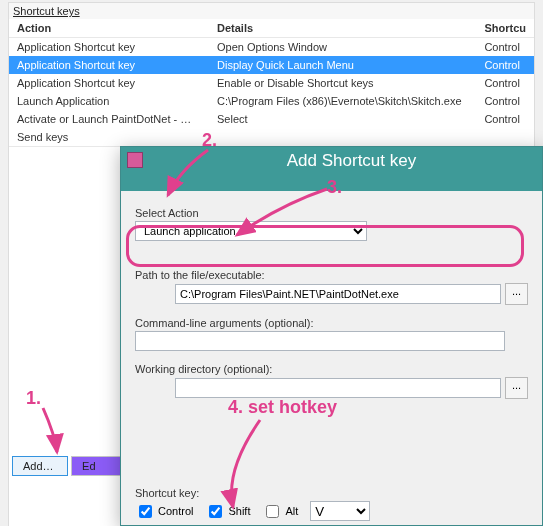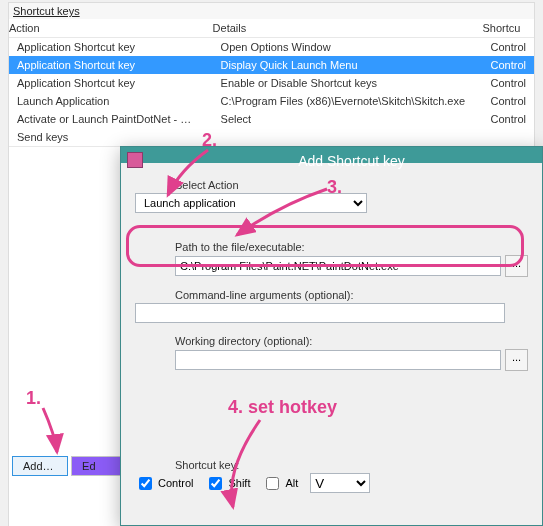--- a/index.html
+++ b/index.html
@@ -26,22 +26,22 @@
     color: #222;
     text-decoration: underline;
   }
   .table {
     width: 100%;
     border-collapse: collapse;
     background: #fff;
   }
   .table th {
     text-align: left;
-    font-weight: normal;
-    padding: 3px 0;
+    font-weight: bold;
+    padding: 3px 8px;
     background: #fff;
     border-bottom: 1px solid #e8e8e8;
     color: #333;
   }
   .table td {
     padding: 3px 8px;
     color: #333;
     white-space: nowrap;
     overflow: hidden;
   }
@@ -78,45 +78,44 @@
     position: absolute;
     left: 120px;
     top: 146px;
     width: 423px;
     height: 380px;
     background: #f0f0f0;
     border: 1px solid #3e8a8a;
     box-shadow: 0 4px 18px rgba(0,0,0,.3);
   }
   .dialog-titlebar {
-    height: 16px;
+    height: 44px;
     background: #3e9a98;
     color: #fff;
     text-align: center;
     line-height: 28px;
-    font-size: 14px;
+    font-size: 17px;
     position: relative;
     padding-left: 40px;
   }
   .dialog-icon {
     position: absolute;
     left: 6px; top: 5px;
     width: 16px; height: 16px;
     background: #d85a9a;
     border: 1px solid #8a3a6a;
   }
   .dlg-body {
     padding: 10px 14px 0 14px;
   }
   .dlg-label {
     color: #333;
     margin-top: 6px;
     margin-bottom: 2px;
     display: block;
-    margin-left: 40px;
   }
   .dlg-select, .dlg-input {
     width: 232px;
     height: 20px;
     border: 1px solid #aeb6bf;
     background: #fff;
     padding: 1px 4px;
     font-family: inherit;
     font-size: 11px;
   }

